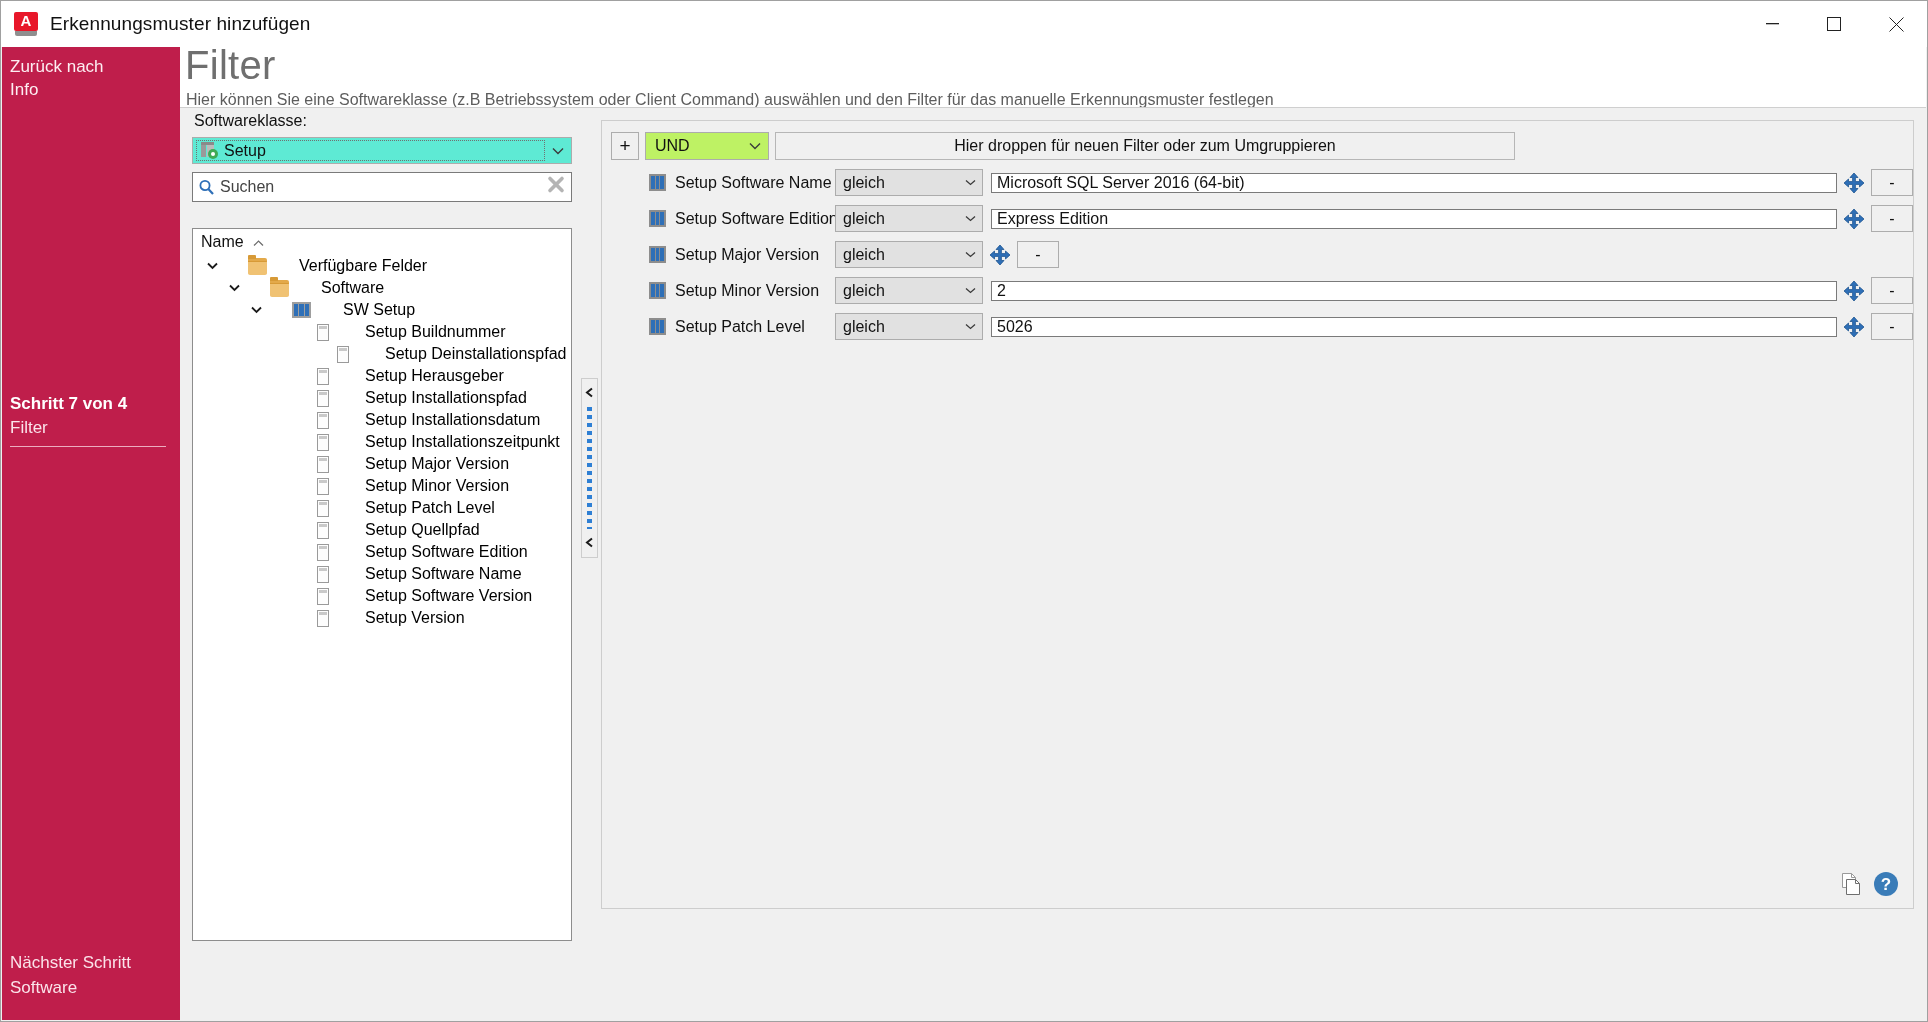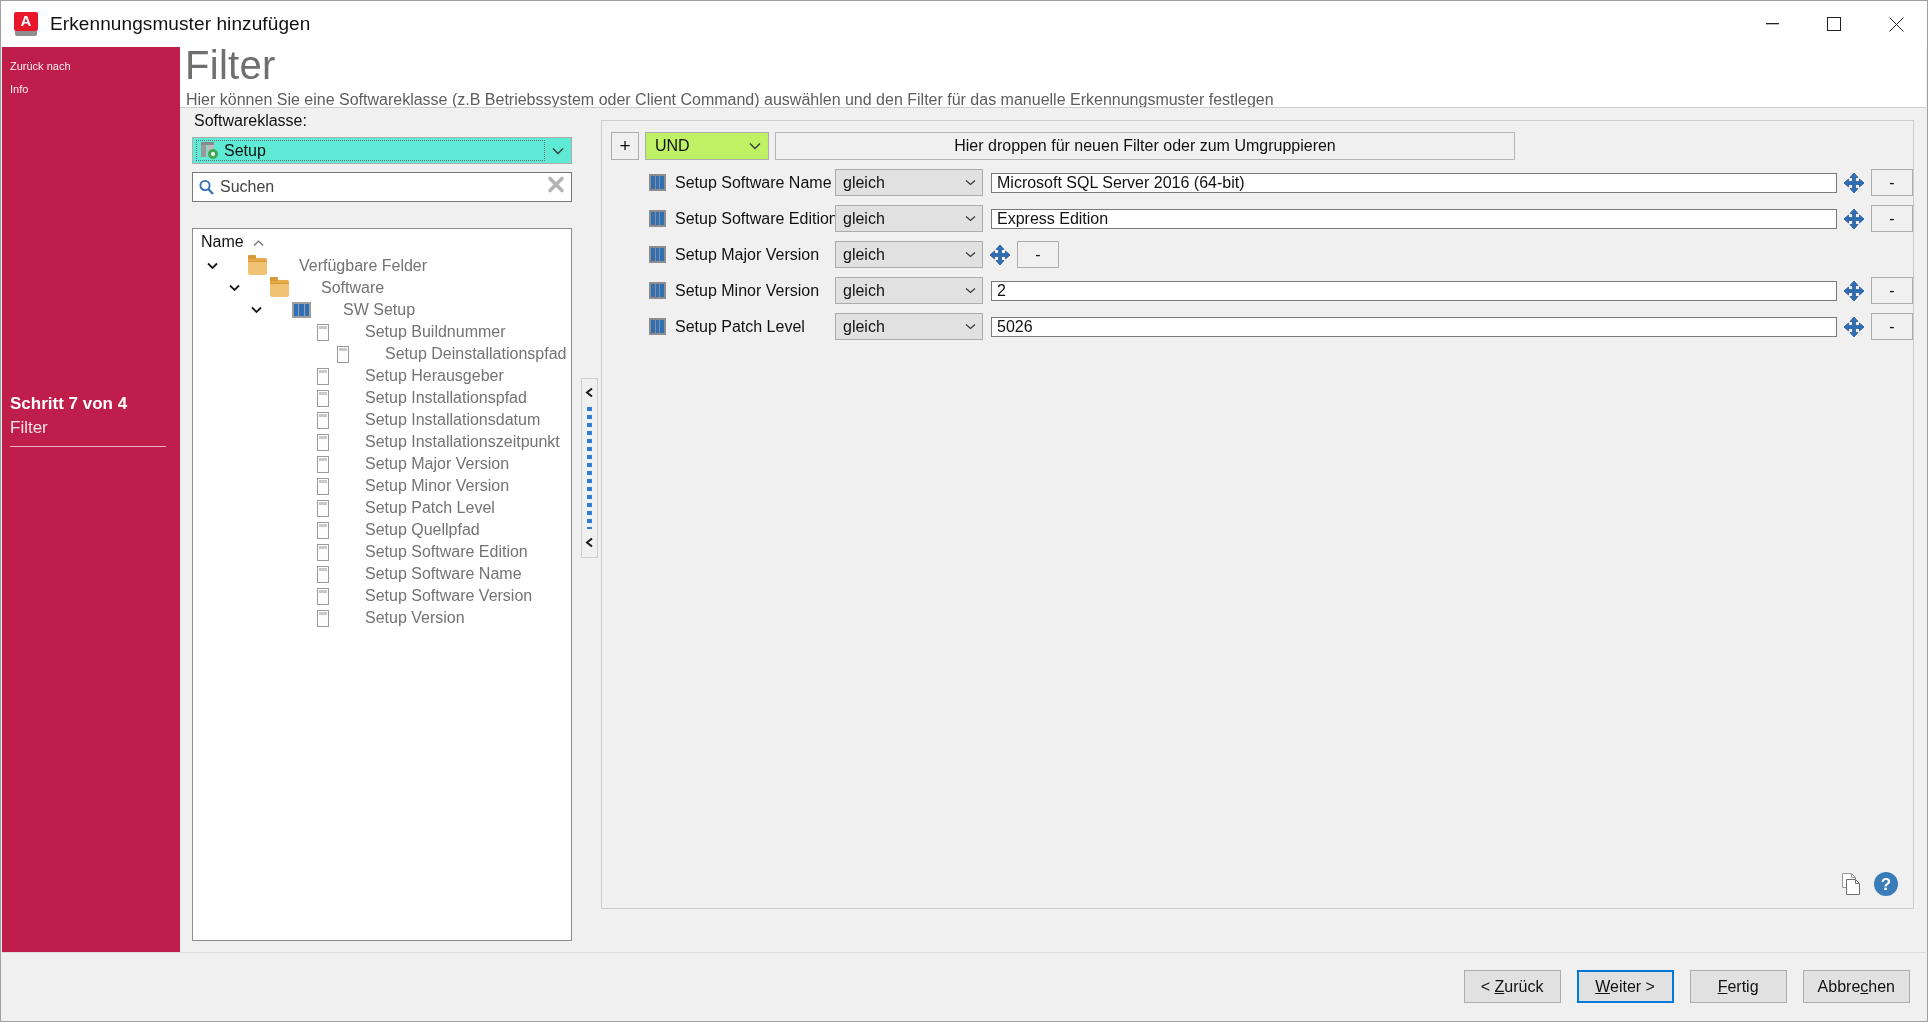--- a/index.html
+++ b/index.html
@@ -24,21 +24,21 @@
        text-align:center;color:#fff;font-weight:bold;font-size:15px;font-family:"Liberation Sans",sans-serif;}
   .app-icon .base{position:absolute;left:1px;top:19px;width:22px;height:5px;background:#8f8f8f;border-radius:0 0 2px 2px;}
   .title-text{font-size:19px;color:#111;letter-spacing:.1px;}
   .win-controls{position:absolute;right:0;top:0;height:46px;display:flex;}
   .wc{width:62px;height:46px;display:flex;align-items:center;justify-content:center;cursor:default;}
   .wc svg{display:block;}
 
   
   .rail{position:absolute;left:1px;top:46px;width:178px;bottom:1px;background:#bf1e4b;color:#fff;
         box-sizing:border-box;}
-  .rail-top{position:absolute;left:8px;top:8px;right:8px;font-size:11px;line-height:23px;color:#fdeef2;}
+  .rail-top{position:absolute;left:8px;top:8px;right:8px;font-size:17px;line-height:23px;color:#fdeef2;}
   .rail-mid{position:absolute;left:8px;right:14px;top:345px;}
   .rail-step{font-weight:bold;font-size:17px;color:#ffffff;line-height:24px;}
   .rail-sub{font-size:17px;color:#fbe3ea;line-height:24px;}
   .rail-rule{margin-top:6px;height:1px;background:#f3c6d4;opacity:.85;}
   .rail-bot{position:absolute;left:8px;right:8px;bottom:20px;font-size:17px;line-height:25px;color:#fbe3ea;}
 
   
   .header{position:absolute;left:179px;top:46px;right:1px;height:60px;background:#fff;}
   .page-title{position:absolute;left:5px;top:-4px;font-size:40px;font-weight:300;color:#6f6f6f;
               font-family:"Liberation Sans",sans-serif;letter-spacing:.3px;}
@@ -63,21 +63,21 @@
   .searchbox{position:relative;margin-top:8px;height:30px;background:#fff;border:1px solid #7a7a7a;
              box-sizing:border-box;display:flex;align-items:center;}
   .searchbox .sicon{width:22px;margin-left:5px;flex:0 0 auto;display:flex;align-items:center;}
   .searchbox .stext{font-size:16px;color:#444;}
   .searchbox .clear{position:absolute;right:6px;top:50%;transform:translateY(-50%);}
 
   .tree{position:absolute;left:0;right:0;top:116px;bottom:0;background:#fff;border:1px solid #8d8d8d;
         box-sizing:border-box;overflow:hidden;}
   .tree-head{height:26px;display:flex;align-items:center;padding-left:8px;font-size:16px;color:#111;}
   .tree-head .sortarrow{margin-left:9px;}
-  .tnode{height:22px;display:flex;align-items:center;font-size:16px;color:#737373;white-space:nowrap;gap:25px;}
+  .tnode{height:22px;display:flex;align-items:center;font-size:16px;color:#000000;white-space:nowrap;gap:25px;}
   .tnode .chev{width:22px;flex:0 0 auto;display:flex;align-items:center;justify-content:center;}
   .tnode .ic{width:19px;height:16px;flex:0 0 auto;margin-right:7px;position:relative;}
   
   .ic.folder{background:#e3a94a;border-radius:1px 2px 2px 2px;}
   .ic.folder::before{content:"";position:absolute;left:0;top:-3px;width:8px;height:4px;background:#d79a37;border-radius:1px 1px 0 0;}
   .ic.folder::after{content:"";position:absolute;left:0;top:3px;width:19px;height:13px;background:#f0c273;border-top:1px solid #d79a37;border-radius:0 1px 2px 2px;}
   
   .ic.table{background:#9e9e9e;padding:2px;box-sizing:border-box;display:flex;gap:1px;}
   .ic.table i{flex:1;background:#2e6fb7;display:block;}
   
@@ -503,30 +503,14 @@
         <span>
           <svg width="26" height="26" viewBox="0 0 26 26">
             <circle cx="13" cy="13" r="12" fill="#3a7cb8"></circle>
             <text x="13" y="19" text-anchor="middle" font-family="Liberation Sans, sans-serif" font-size="17" font-weight="bold" fill="#ffffff">?</text>
           </svg>
         </span>
       </div>
     </div>
   </div>
 
-  <div class="footer">
-    <div class="btnbar">
-      <div class="btn">
-          <span>&lt; <u>Z</u>urück</span>
-        </div>
-      <div class="btn default">
-          <span><u>W</u>eiter &gt;</span>
-        </div>
-      <div class="btn">
-          <span><u>F</u>ertig</span>
-        </div>
-      <div class="btn">
-          <span>Abbre<u>c</u>hen</span>
-        </div>
-    </div>
-  </div>
 
 </div>
 
 </body></html>

